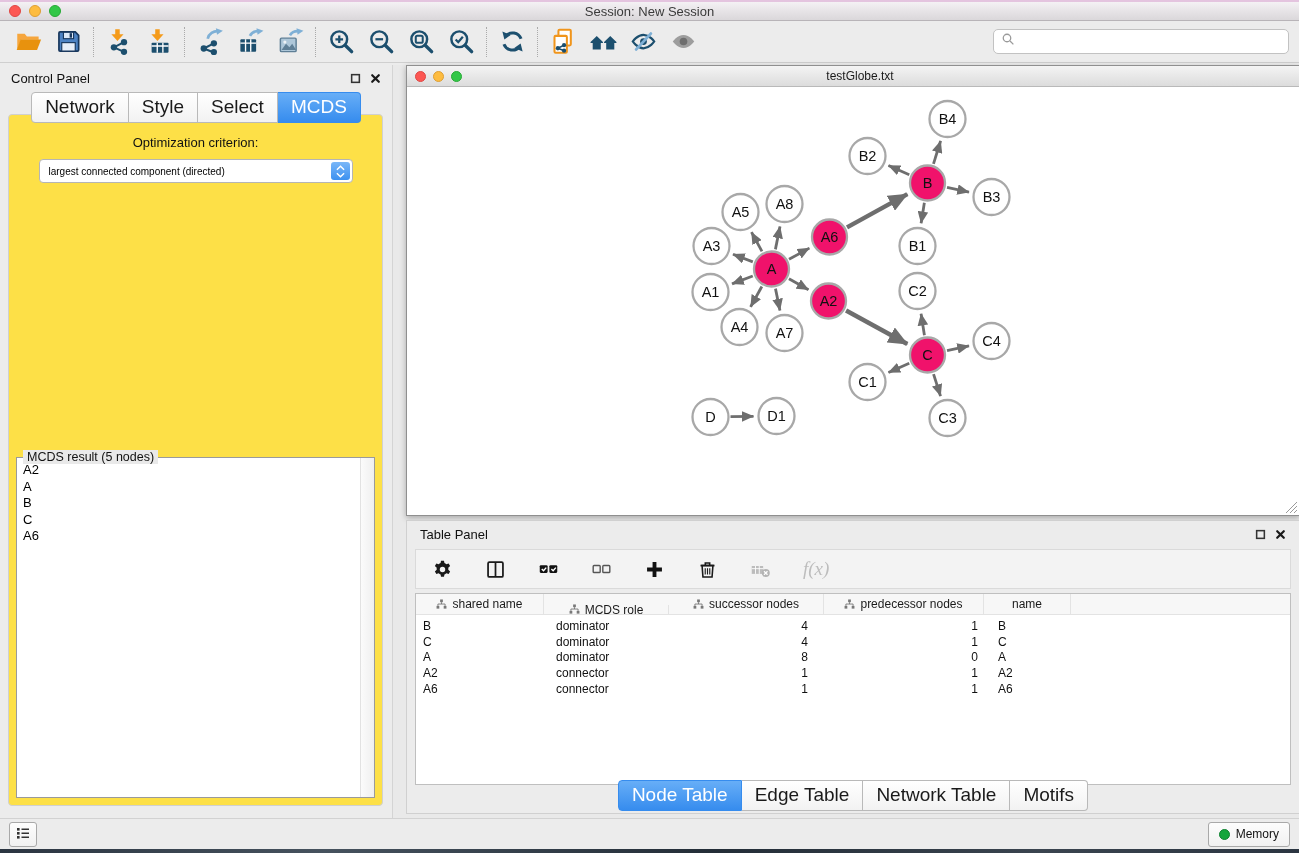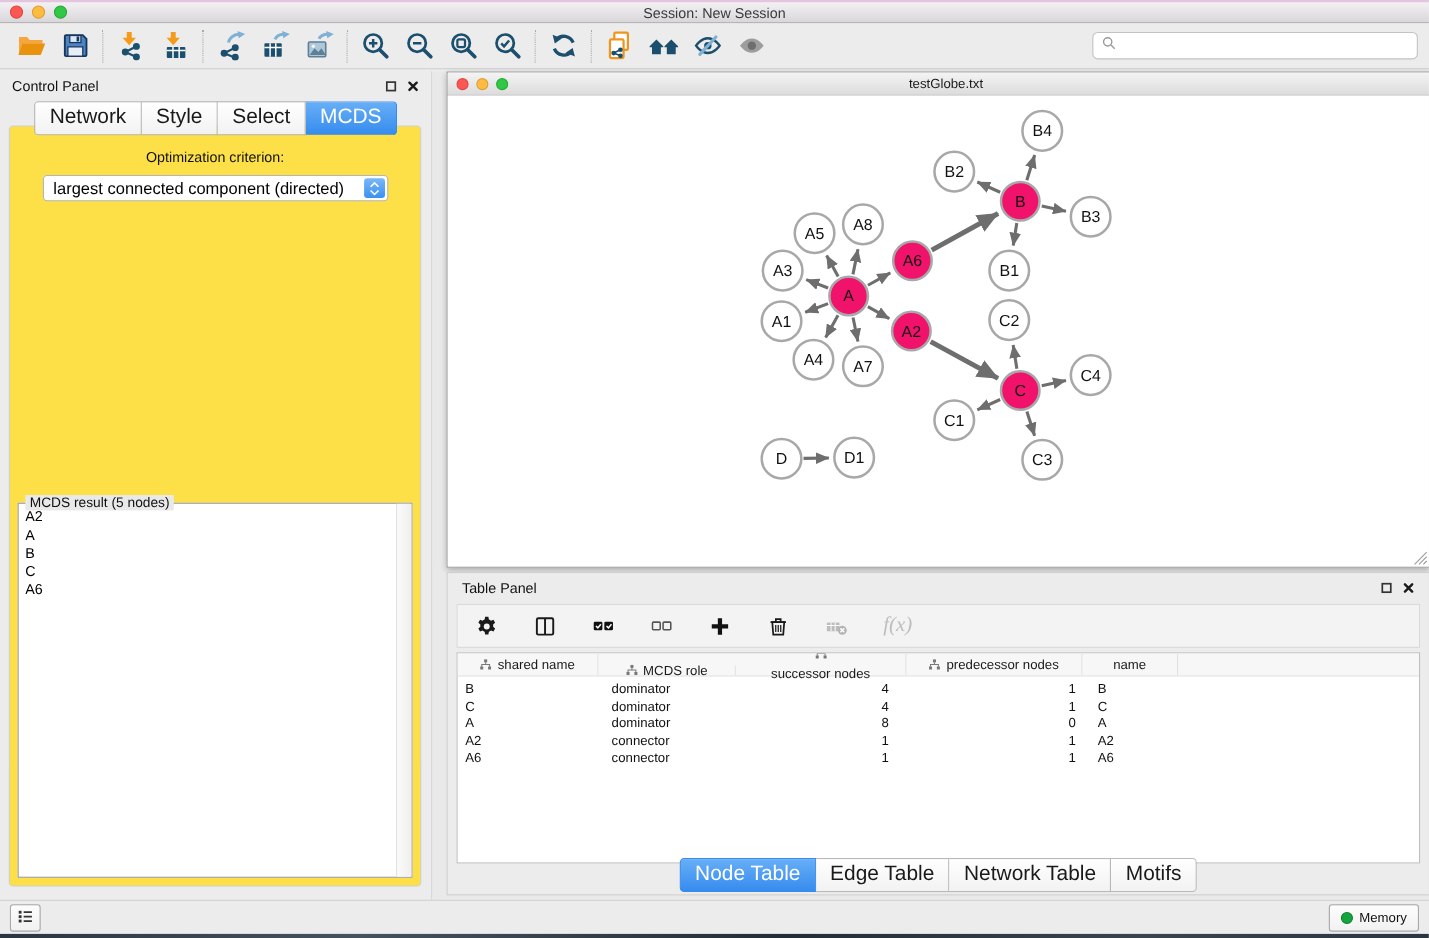--- a/index.html
+++ b/index.html
@@ -42,21 +42,21 @@
   .cp-tabs { display:flex; justify-content:center; position:relative; z-index:2; }
   .seg-tab { font-size:19px; padding:3px 13px 4px; background:linear-gradient(#ffffff,#f2f2f2);
     border:1px solid #b9b9b9; border-left:none; color:#1a1a1a; cursor:pointer; white-space:nowrap; }
   .seg-tab:first-child { border-left:1px solid #b9b9b9; border-radius:4px 0 0 4px; }
   .seg-tab:last-child { border-radius:0 4px 4px 0; }
   .seg-tab.active { background:linear-gradient(#67aef7,#368cee); border-color:#368cee; color:#fff; }
   .cp-body { position:absolute; top:49px; left:8px; right:9px; bottom:12px; border:1px solid #d0d0d0;
     border-radius:4px; background:#fde047; }
   .opt-label { text-align:center; margin-top:20px; font-size:13px; color:#111; }
   .criterion { margin:9px auto 0; width:314px; height:24px; background:#fff; border:1px solid #b5b5b5;
-    border-radius:4px; display:flex; align-items:center; font-size:15px; padding-left:9px;
+    border-radius:4px; display:flex; align-items:center; font-size:10px; padding-left:9px;
     position:relative; cursor:pointer; }
   .stepper { position:absolute; right:2px; top:2px; bottom:2px; width:19px; border-radius:3px;
     background:linear-gradient(#7ab7f8,#3c91f0); display:flex; flex-direction:column;
     align-items:center; justify-content:center; gap:1px; }
   .stepper svg { width:9px; height:6px; }
   .cp-buttons { display:flex; justify-content:center; gap:14px; margin-top:13px; }
   .cp-btn { height:24px; padding:0 17px; background:linear-gradient(#ffffff,#f4f4f4);
     border:1px solid #b5b5b5; border-radius:4px; font-size:13px; cursor:pointer;
     font-family:"Liberation Sans",sans-serif; }
   .result-box { position:absolute; left:7px; right:7px; top:342px; bottom:7px;
@@ -620,21 +620,21 @@
                   <g fill="#787878">
                     <rect x="4.5" y="0.5" width="3" height="3"></rect>
                     <rect x="0.6" y="7.5" width="3" height="3"></rect>
                     <rect x="8.4" y="7.5" width="3" height="3"></rect>
                   </g>
                   <path d="M6 3.5v2M2.1 7.5v-2h7.8v2" stroke="#787878" stroke-width="1" fill="none"></path>
                 </svg>
               </span>
               <span>MCDS role</span>
             </div>
-            <div class="th" style="width: 155px; flex-direction: column;">
+            <div class="th" style="width: 155px;">
               <span style="display: flex;">
                 <svg viewBox="0 0 12 12">
                   <g fill="#787878">
                     <rect x="4.5" y="0.5" width="3" height="3"></rect>
                     <rect x="0.6" y="7.5" width="3" height="3"></rect>
                     <rect x="8.4" y="7.5" width="3" height="3"></rect>
                   </g>
                   <path d="M6 3.5v2M2.1 7.5v-2h7.8v2" stroke="#787878" stroke-width="1" fill="none"></path>
                 </svg>
               </span>

